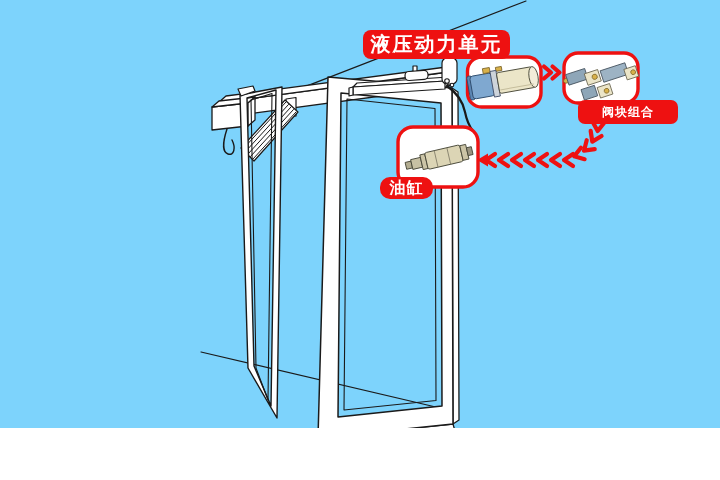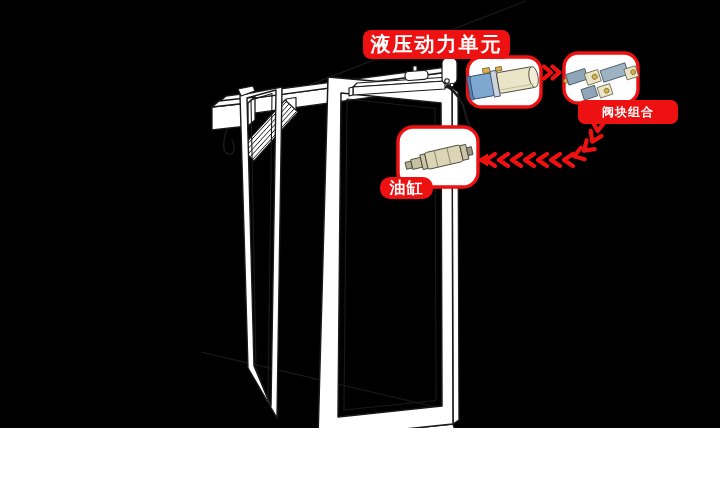--- a/index.html
+++ b/index.html
@@ -1,17 +1,17 @@
 <!DOCTYPE html>
 <html><head>
 <meta charset="utf-8">
 <style>
   html,body{margin:0;padding:0;background:#fff;}
   .stage{
-    position:relative;width:720px;height:428px;background:#000000;
+    position:relative;width:720px;height:428px;background:#7dd3fc;
     overflow:hidden;font-family:"Liberation Sans", sans-serif;
   }
   .stage svg{position:absolute;left:0;top:0;}
   .lineart{stroke:#1a1a1a;fill:none;stroke-linecap:round;stroke-linejoin:round;}
   .wht{fill:#ffffff;}
   .callout-label{
     position:absolute;display:flex;align-items:center;justify-content:center;
     background:#ee1111;color:#ffffff;font-weight:bold;
     font-family:"Liberation Sans", sans-serif;
     white-space:nowrap;box-sizing:border-box;

